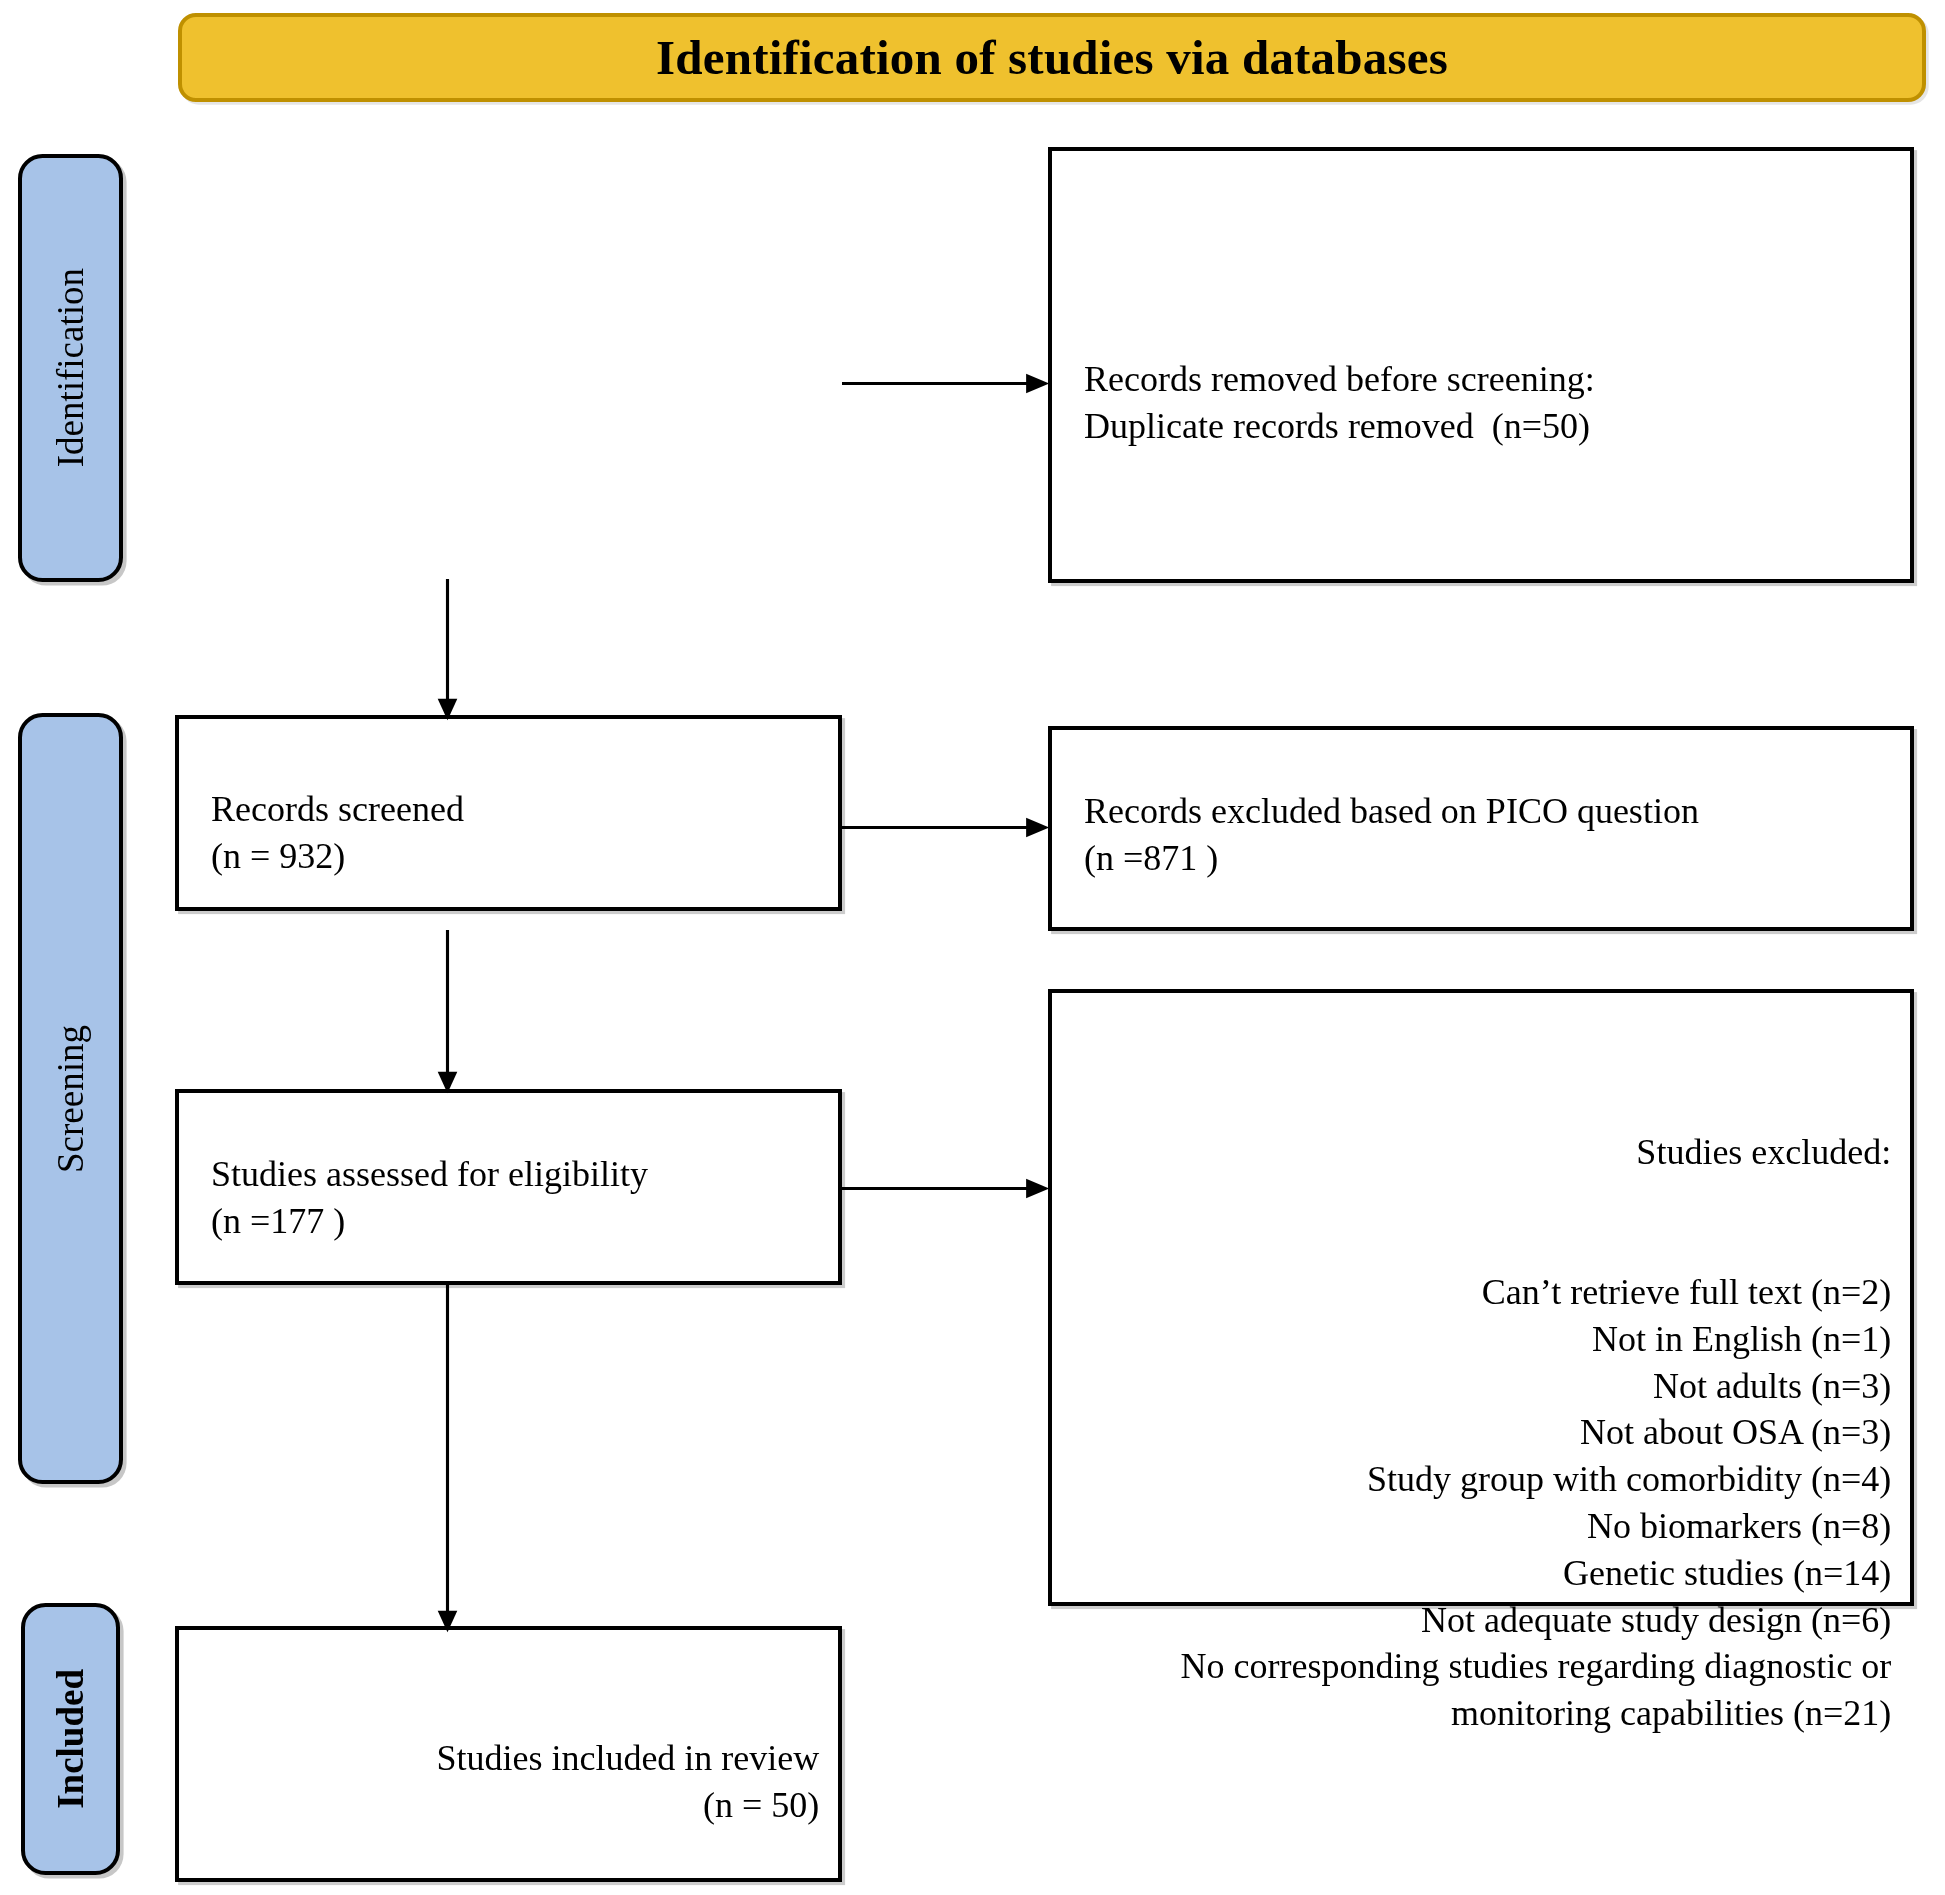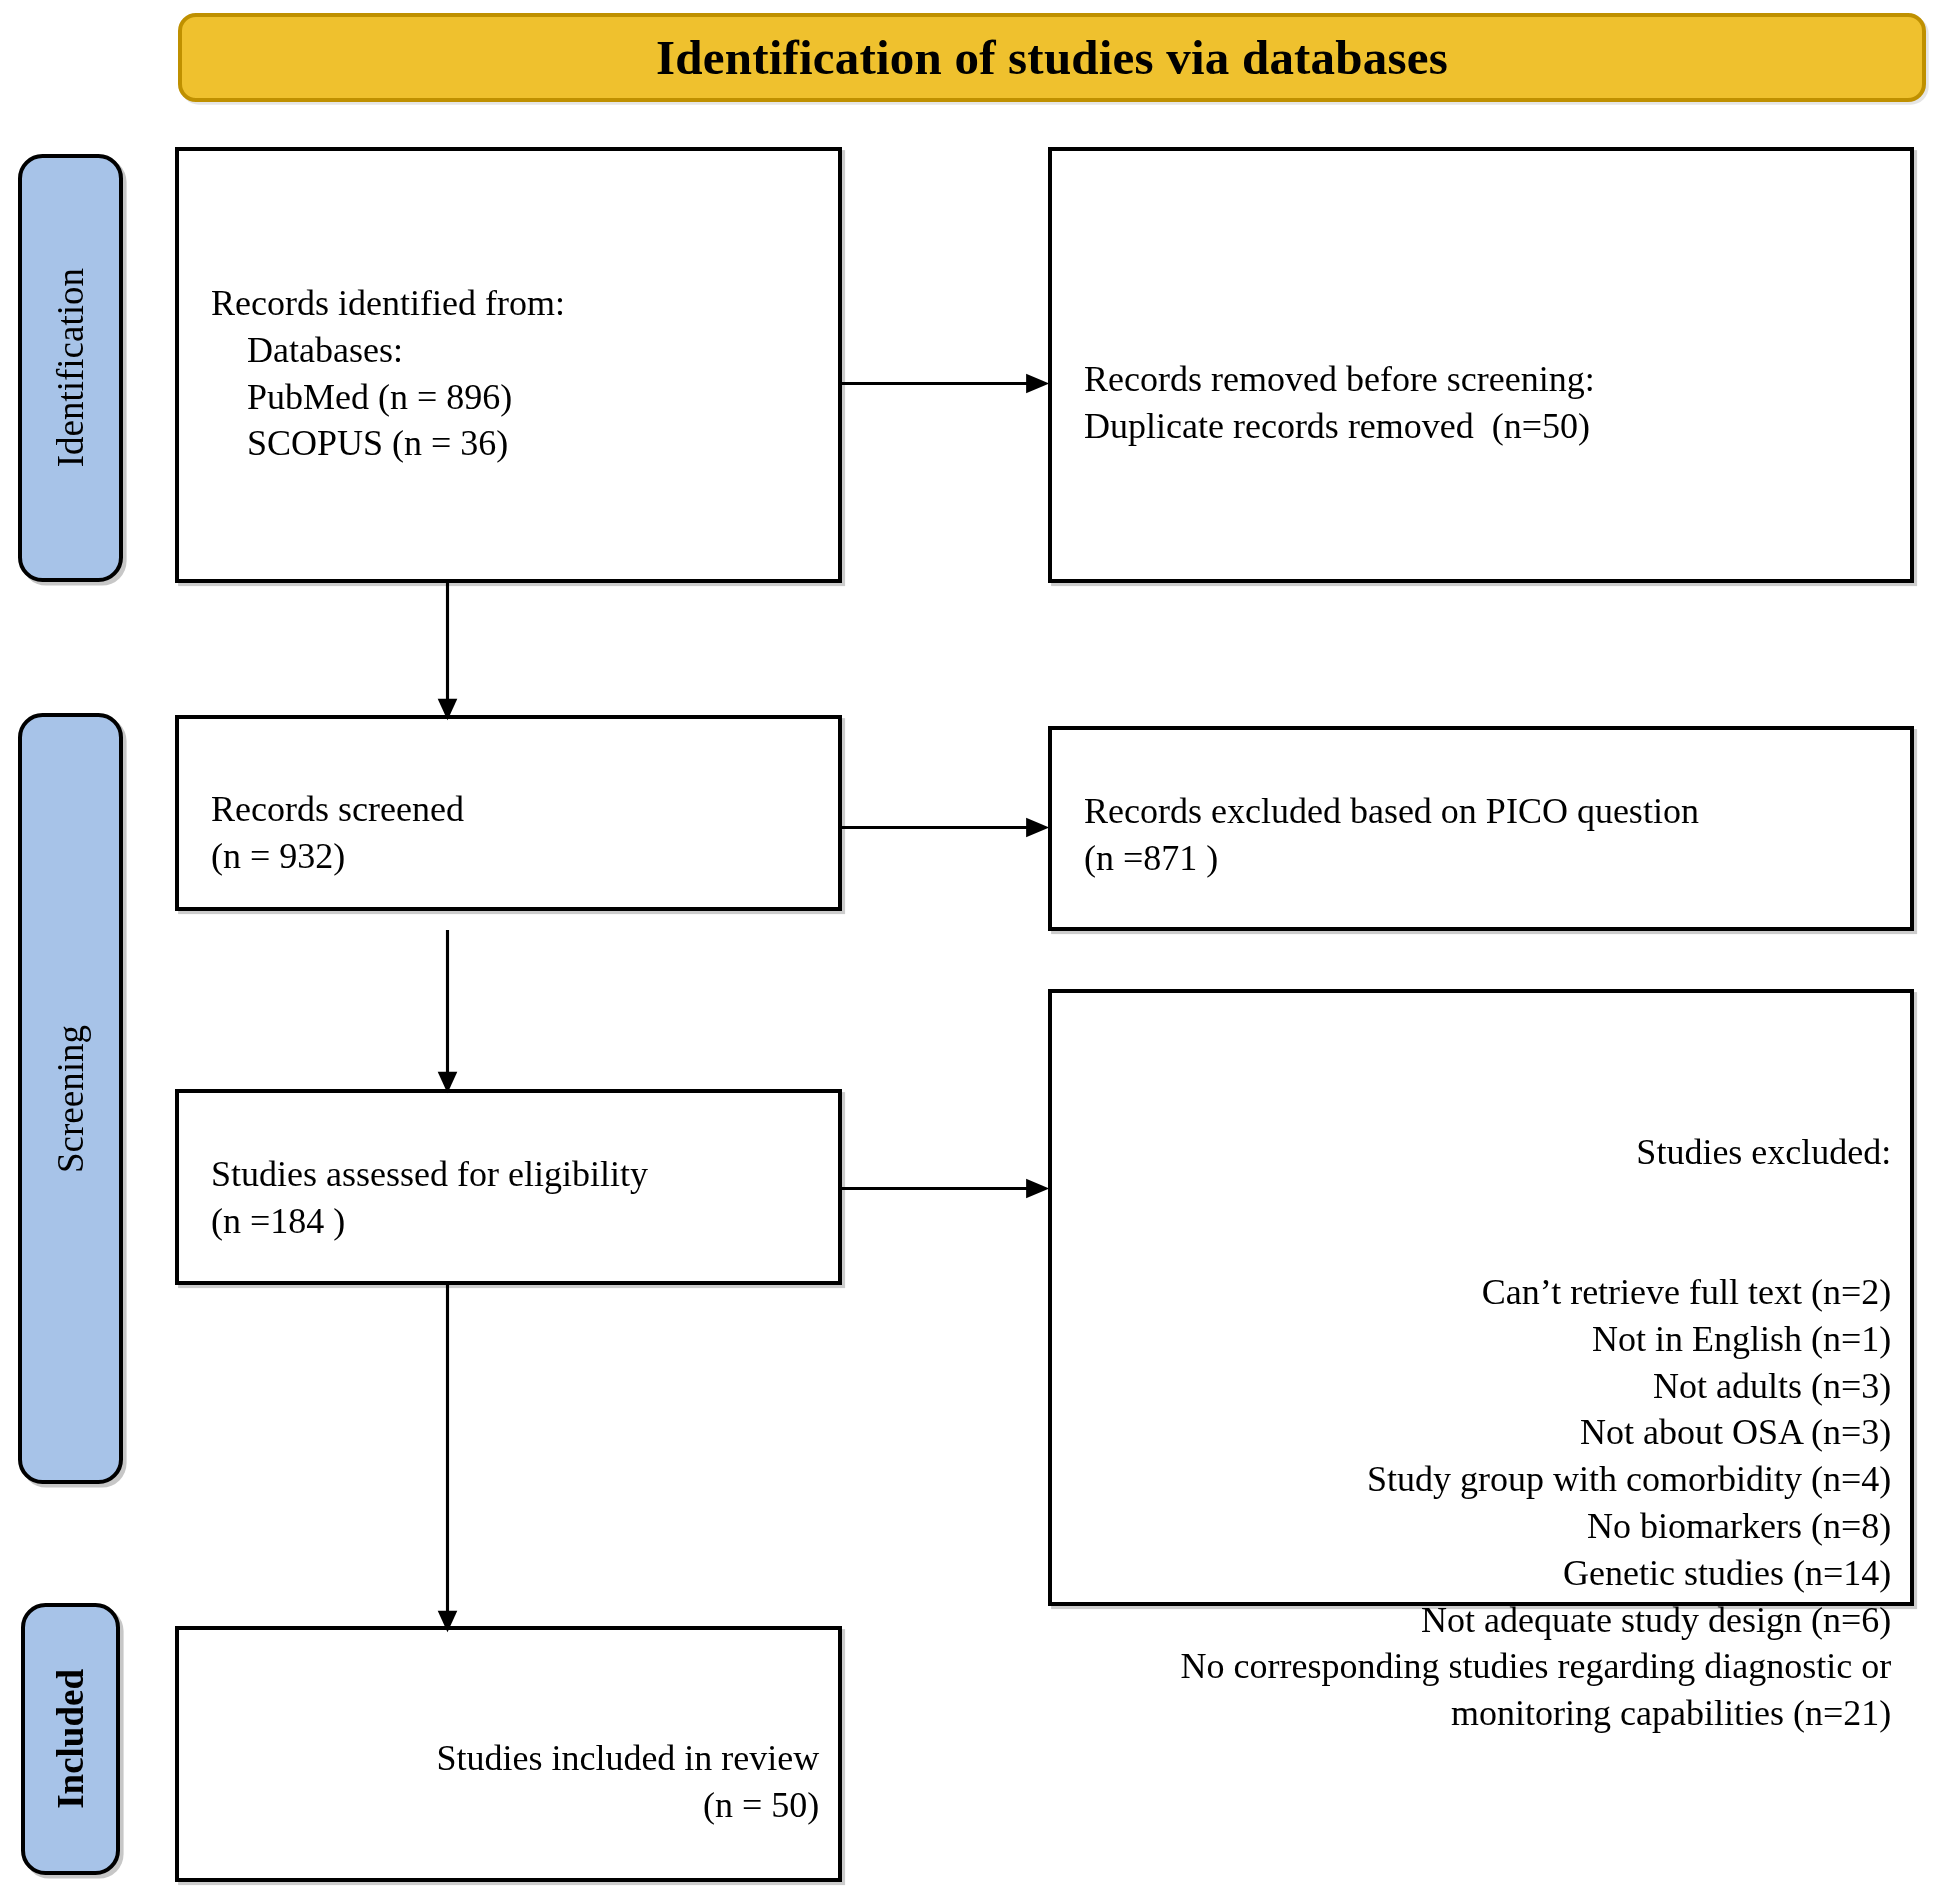--- a/index.html
+++ b/index.html
@@ -134,45 +134,39 @@
   </div>
 
   <div class="stage" id="stage-screening">
     <span class="stage-label">Screening</span>
   </div>
 
   <div class="stage" id="stage-included">
     <span class="stage-label bold">Included</span>
   </div>
 
-  <div class="pbox" id="box-identified">
-    <div class="pbox-text" id="text-identified">Records identified from:
-    Databases:
-    PubMed (n = 896)
-    SCOPUS (n = 36)</div>
-  </div>
 
   <div class="pbox" id="box-removed">
     <div class="pbox-text" id="text-removed">Records removed before screening:
 Duplicate records removed  (n=50)</div>
   </div>
 
   <div class="pbox" id="box-screened">
     <div class="pbox-text" id="text-screened">Records screened
 (n = 932)</div>
   </div>
 
   <div class="pbox" id="box-excluded-pico">
     <div class="pbox-text" id="text-excluded-pico">Records excluded based on PICO question
 (n =871 )</div>
   </div>
 
   <div class="pbox" id="box-eligibility">
     <div class="pbox-text" id="text-eligibility">Studies assessed for eligibility
-(n =184 )</div>
+(n =177 )</div>
   </div>
 
   <div class="pbox" id="box-studies-excl">
     <div class="pbox-text" id="text-studies-excl">
       <span class="excl-head">Studies excluded:</span>
       <span class="excl-list" id="studies-excluded-list"><span class="excl-item">Can’t retrieve full text (n=2)</span><span class="excl-item">Not in English (n=1)</span><span class="excl-item">Not adults (n=3)</span><span class="excl-item">Not about OSA (n=3)</span><span class="excl-item">Study group with comorbidity (n=4)</span><span class="excl-item">No biomarkers (n=8)</span><span class="excl-item">Genetic studies (n=14)</span><span class="excl-item">Not adequate study design (n=6)</span><span class="excl-item">No corresponding studies regarding diagnostic or monitoring capabilities (n=21)</span></span>
     </div>
   </div>
 
   <div class="pbox" id="box-included">

